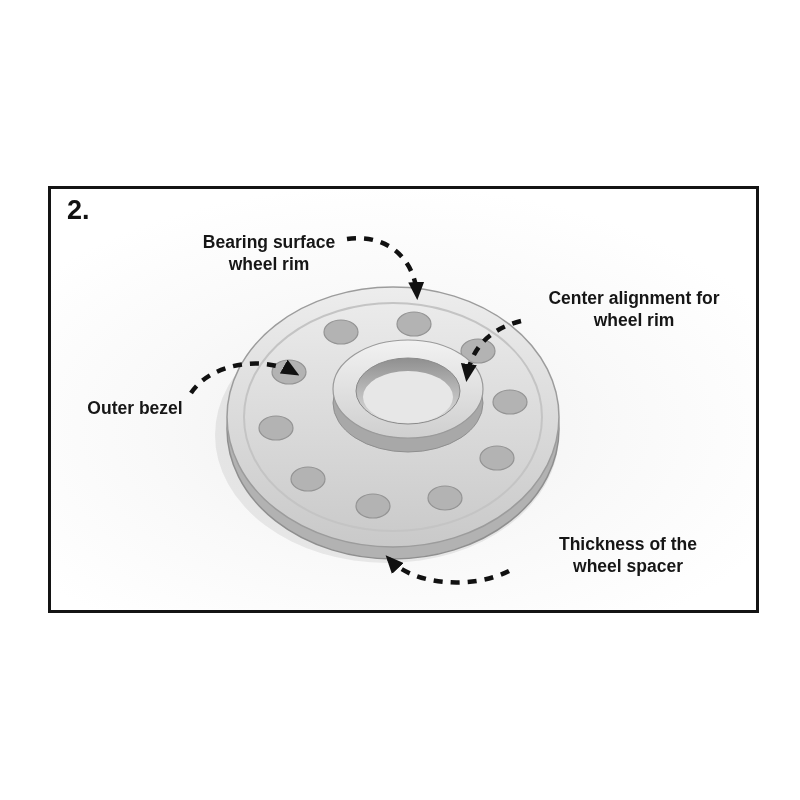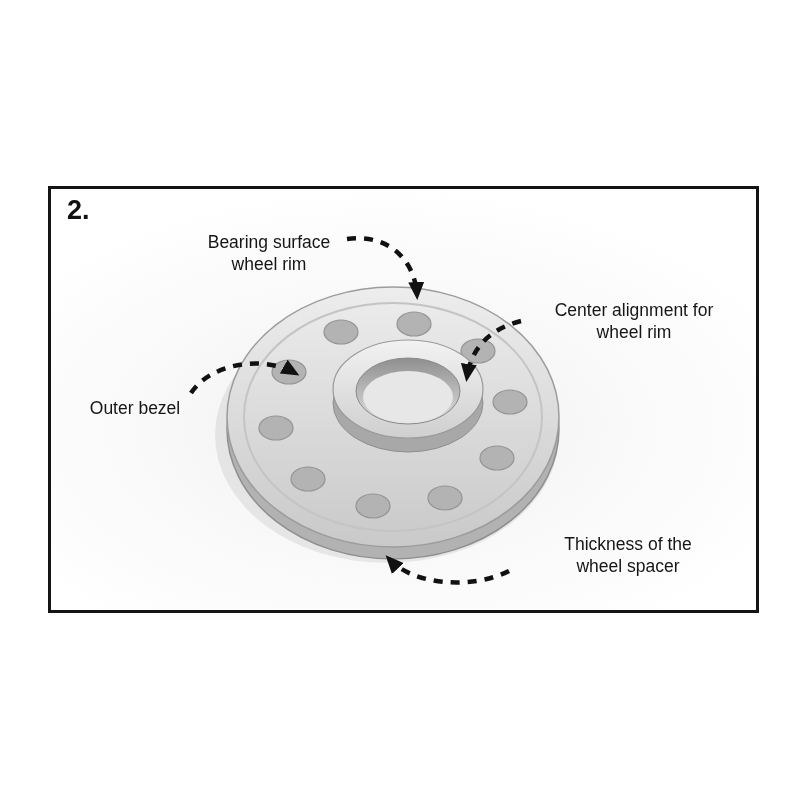--- a/index.html
+++ b/index.html
@@ -26,23 +26,24 @@
     position:absolute; left:0; top:0; width:705px; height:421px;
   }
 
   .label {
     position:absolute;
     white-space:pre-line;
     text-align:center;
     font-size:17.5px;
     line-height:22px;
     color:#161616;
+    font-weight:bold;
   }
   .label-bearing   { left:118px; top:42px;  width:200px; }
-  .label-center    { left:458px; top:98px;  width:250px;margin-top:12px; }
+  .label-center    { left:458px; top:98px;  width:250px; }
   .label-bezel     { left:28px;  top:208px; width:112px; }
   .label-thickness { left:452px; top:344px; width:250px;text-align:center; }
 </style>
 </head>
 <body>
 
 <div class="page">
   <div class="frame">
 
     <svg class="illustration" viewBox="0 0 705 421" xmlns="http://www.w3.org/2000/svg">

